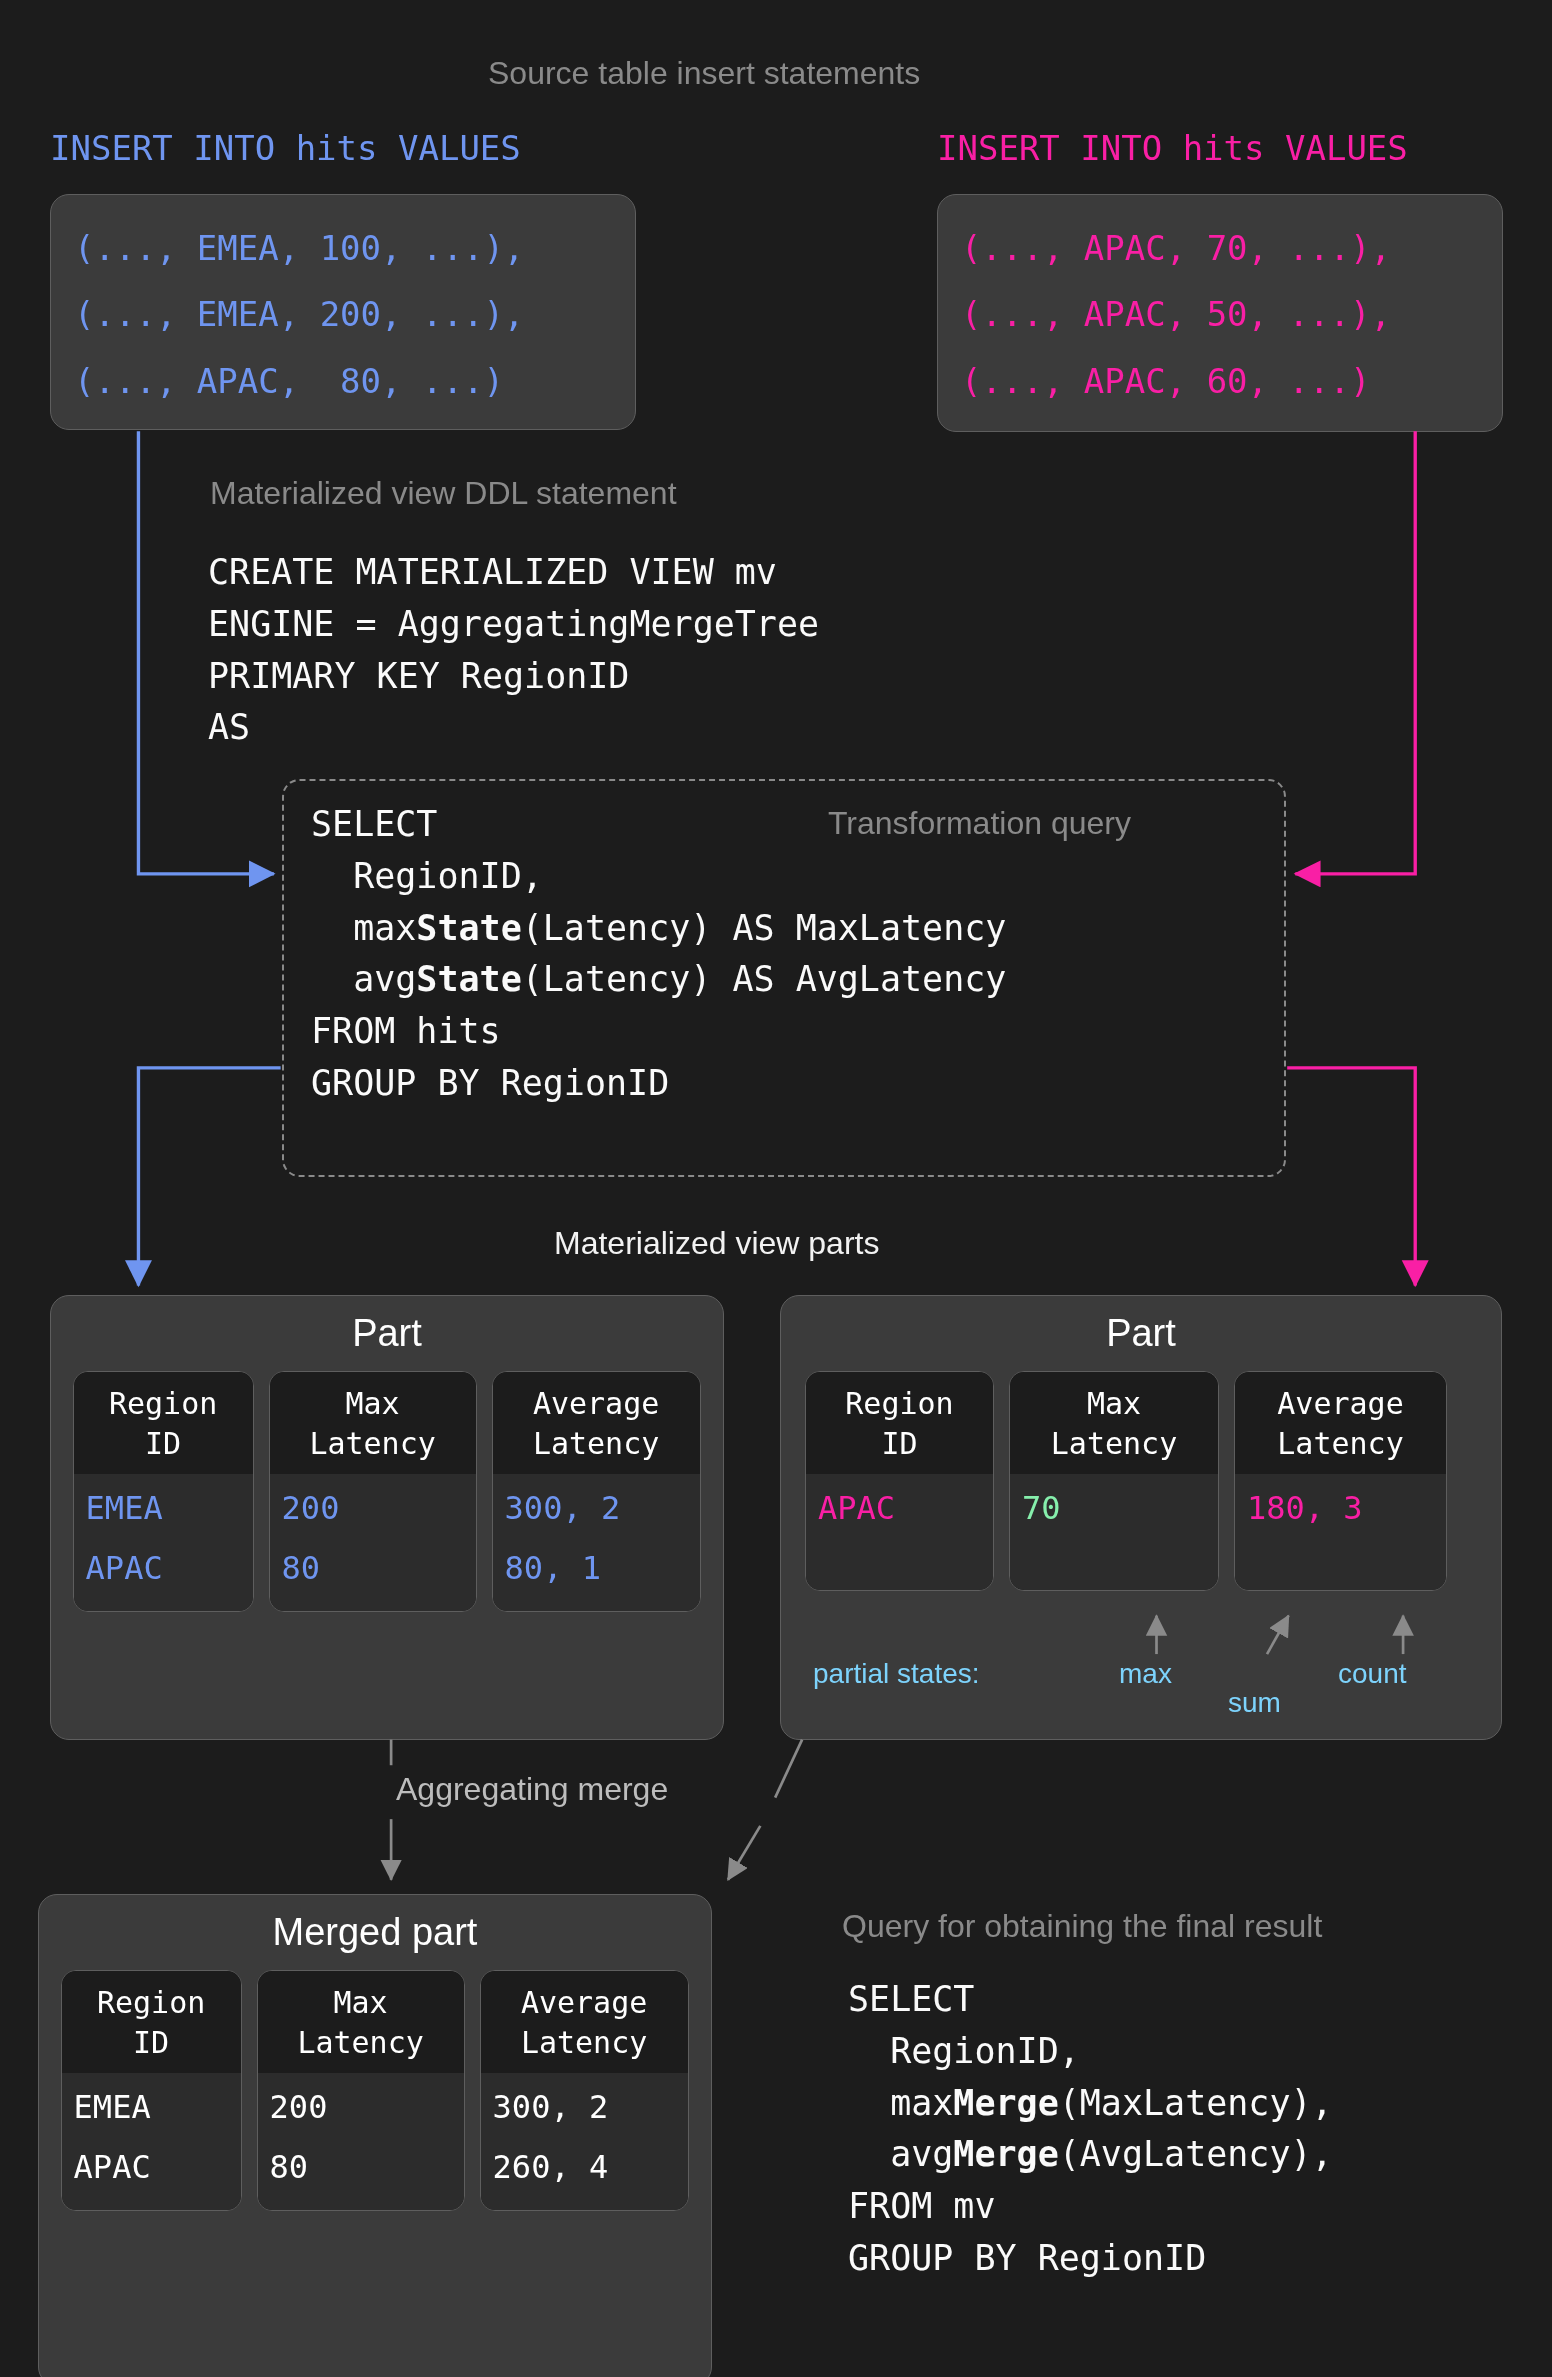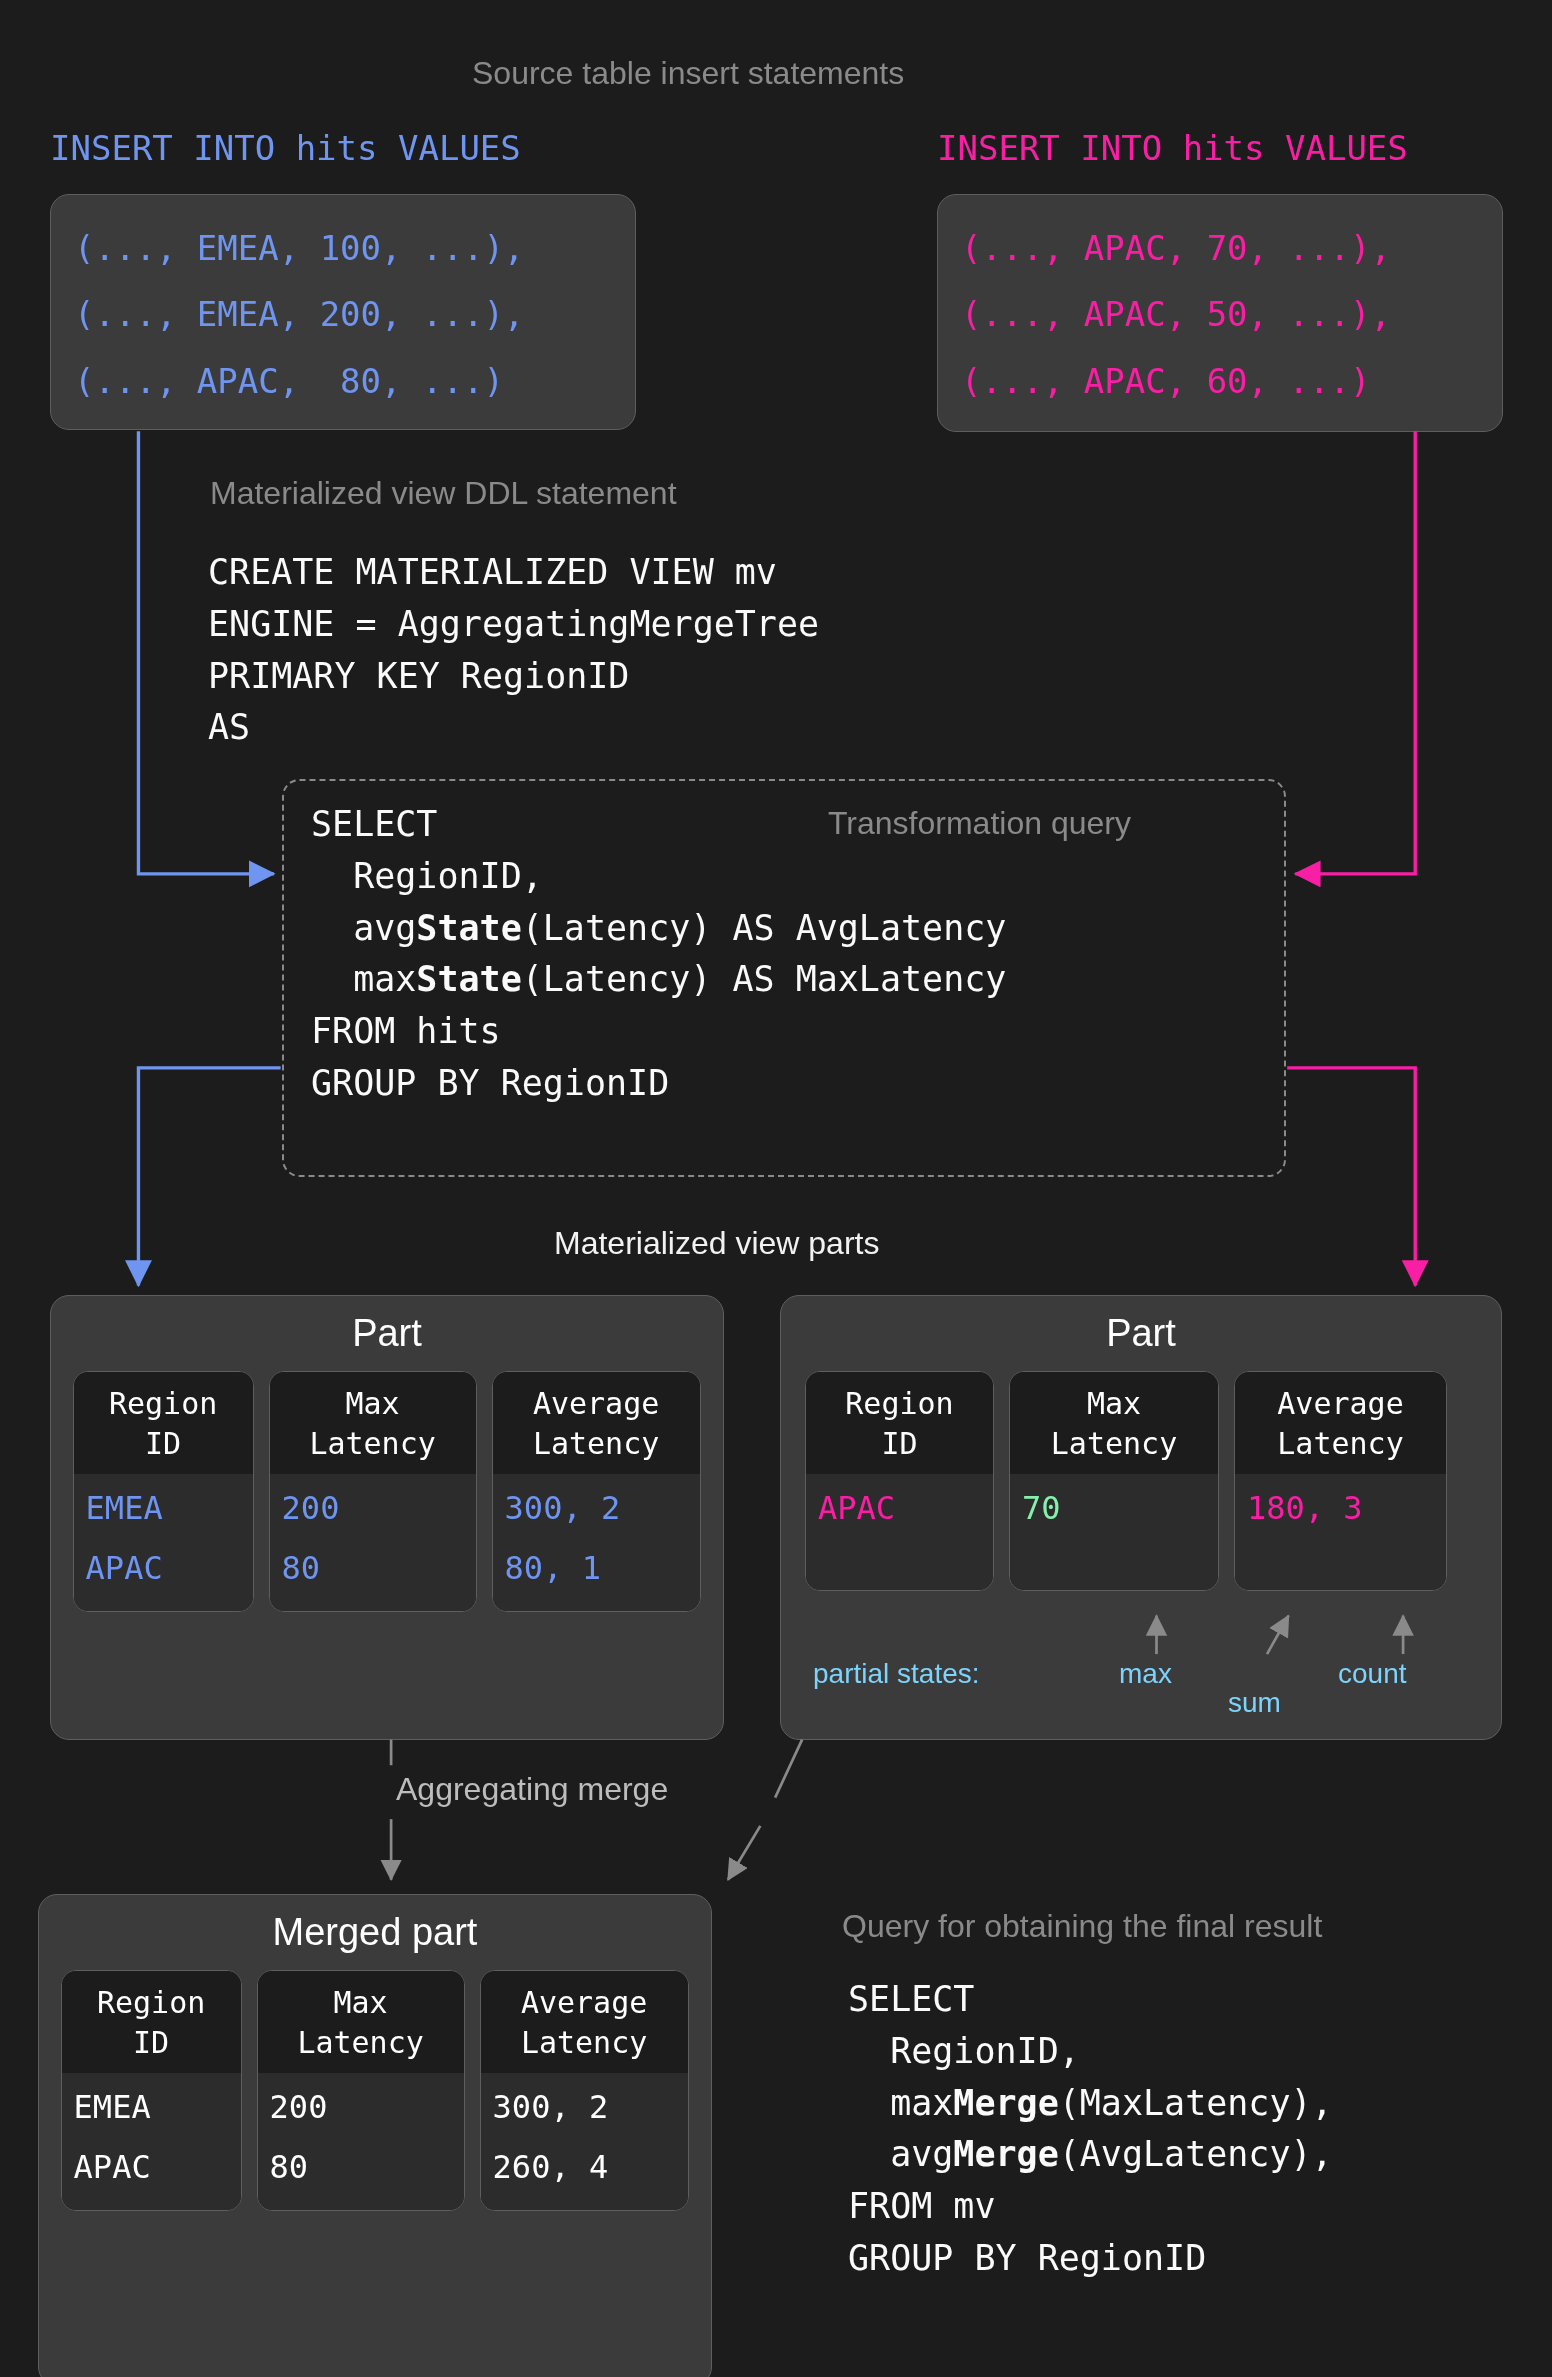--- a/index.html
+++ b/index.html
@@ -133,21 +133,21 @@
     left: 0; top: 0;
     width: 1553px; height: 2377px;
     pointer-events: none;
   }
 </style>
 </head>
 <body>
 
 <div id="page">
 
-  <div class="abs label-gray" style="left:472px; top:55px; font-size:32px;">Source table insert statements</div>
+  <div class="abs label-gray" style="left:488px; top:55px; font-size:32px;">Source table insert statements</div>
 
   <div class="abs mono insert-head blue" style="left:50px; top:128px;">INSERT INTO hits VALUES</div>
 
   <div class="abs insert-box" style="left:50px; top:194px; width:586px; height:236px;">
     <div class="mono insert-line blue">(..., EMEA, 100, ...),</div>
     <div class="mono insert-line blue">(..., EMEA, 200, ...),</div>
     <div class="mono insert-line blue">(..., APAC,  80, ...)</div>
   </div>
 
   <div class="abs mono insert-head pink" style="left:937px; top:128px;">INSERT INTO hits VALUES</div>
@@ -167,22 +167,22 @@
     <div class="mono ddl-line">AS</div>
   </div>
 
   <div class="abs tq-box" style="left:282px; top:779px; width:1004px; height:398px;"></div>
 
   <div class="abs label-gray" style="left:828px; top:805px; font-size:32px;">Transformation query</div>
 
   <div class="abs" style="left:311px; top:799px;">
     <div class="mono tq-line">SELECT</div>
     <div class="mono tq-line">  RegionID,</div>
+    <div class="mono tq-line"><span>  max</span><b>State</b><span>(Latency) AS MaxLatency</span></div>
     <div class="mono tq-line"><span>  avg</span><b>State</b><span>(Latency) AS AvgLatency</span></div>
-    <div class="mono tq-line"><span>  max</span><b>State</b><span>(Latency) AS MaxLatency</span></div>
     <div class="mono tq-line">FROM hits</div>
     <div class="mono tq-line">GROUP BY RegionID</div>
   </div>
 
   <div class="abs label-white" style="left:554px; top:1225px; font-size:32px;">Materialized view parts</div>
 
   <div class="abs part-box" style="left:50px; top:1295px; width:674px; height:445px;">
     <div class="part-title" style="margin-top:16px;">Part</div>
 
     <div style="display:flex; gap:15px; padding:16px 21.6px 0 21.6px;">

